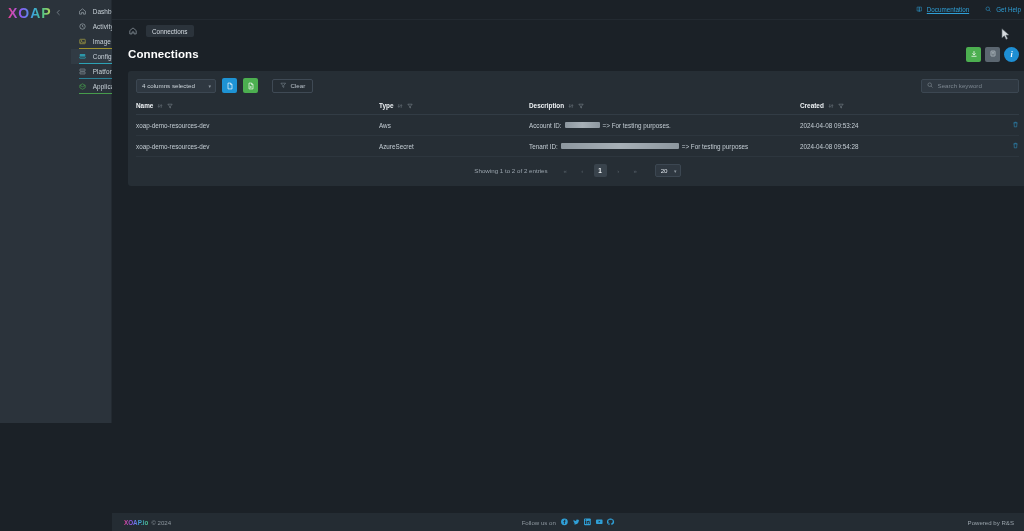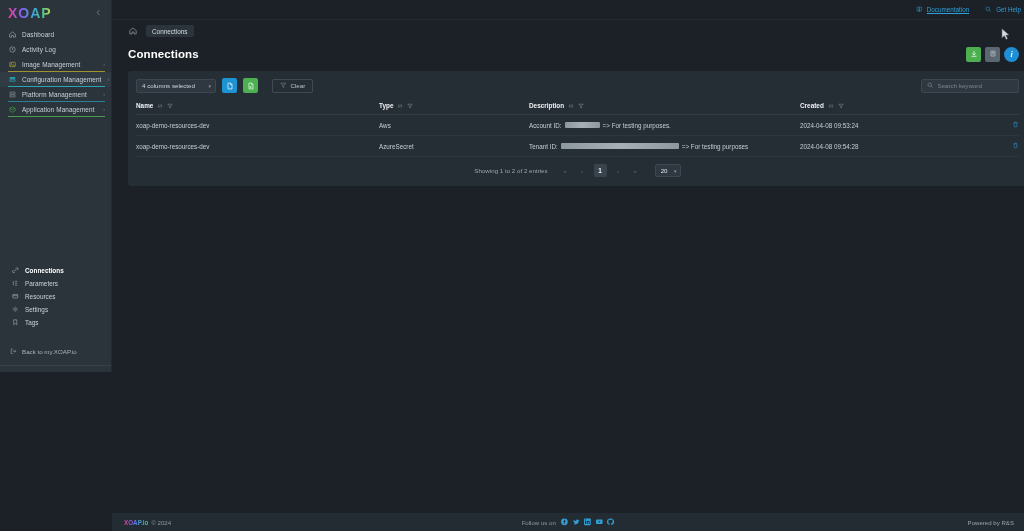--- a/index.html
+++ b/index.html
@@ -6,23 +6,23 @@
   html, body {
     width: 1024px; height: 531px;
     background: #1b2127;
     font-family: "Liberation Sans", sans-serif;
     overflow: hidden;
   }
   #app { position: relative; width: 1024px; height: 531px; display: flex; }
 
   
   #sidebar {
-    width: 112px; height: 372px;
+    width: 112px; height: 423px;
     background: #2b333b;
-    display: flex; flex-direction: column;
+    display: flex; flex-direction: row;
     flex: 0 0 112px;
     position: relative;
     border-right: 1px solid #232a31;
   }
   .logo-row {
     height: 20px; display: flex; align-items: center;
     padding: 0 6px 0 8px; margin-top: 3px;
     justify-content: space-between;
   }
   .logo {

